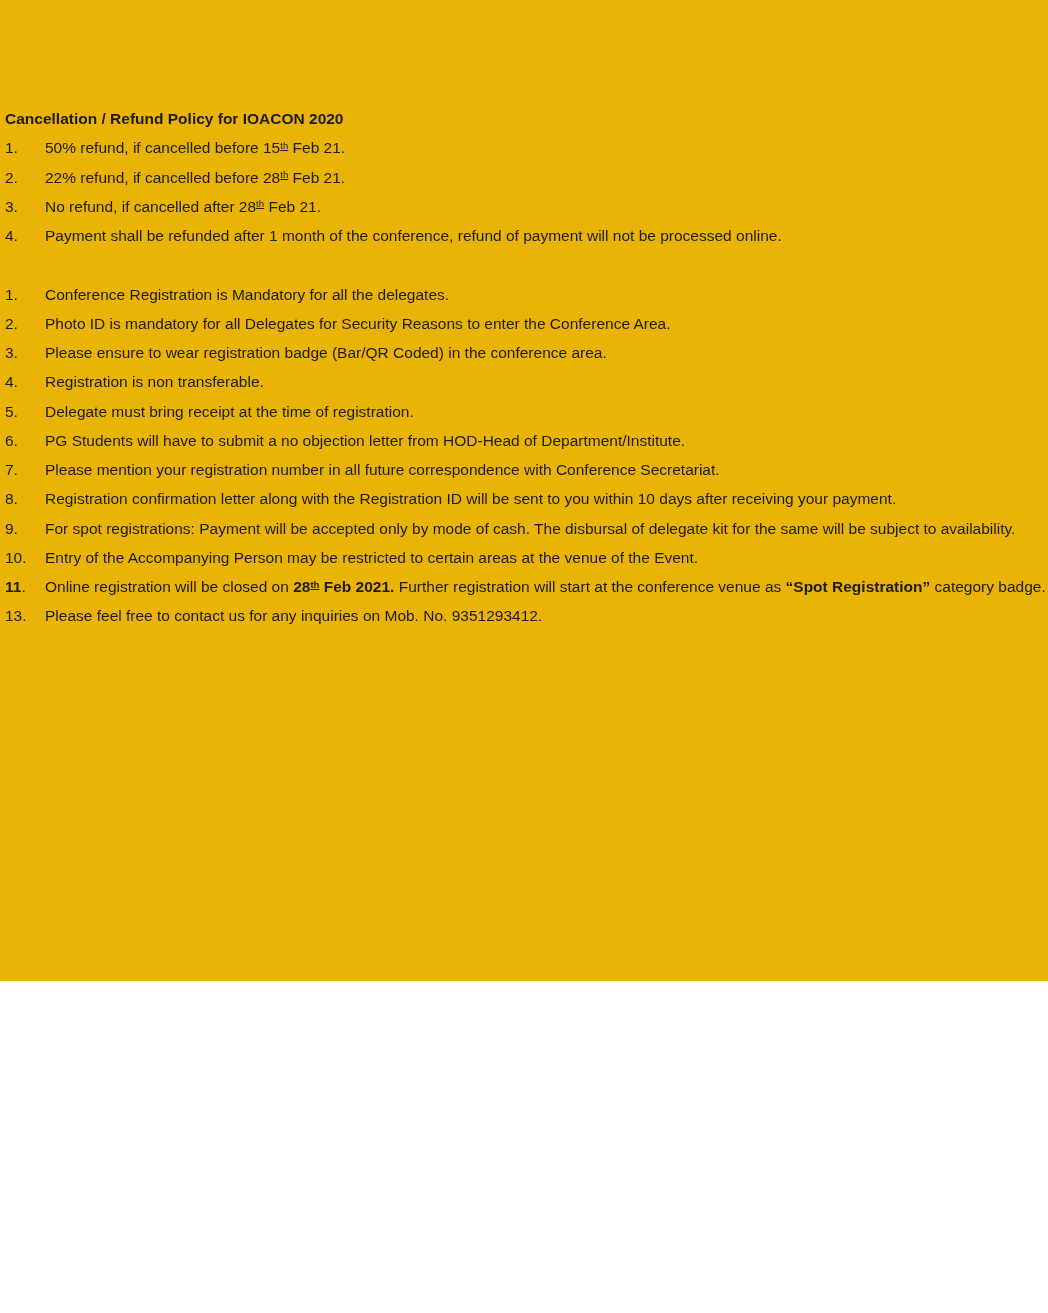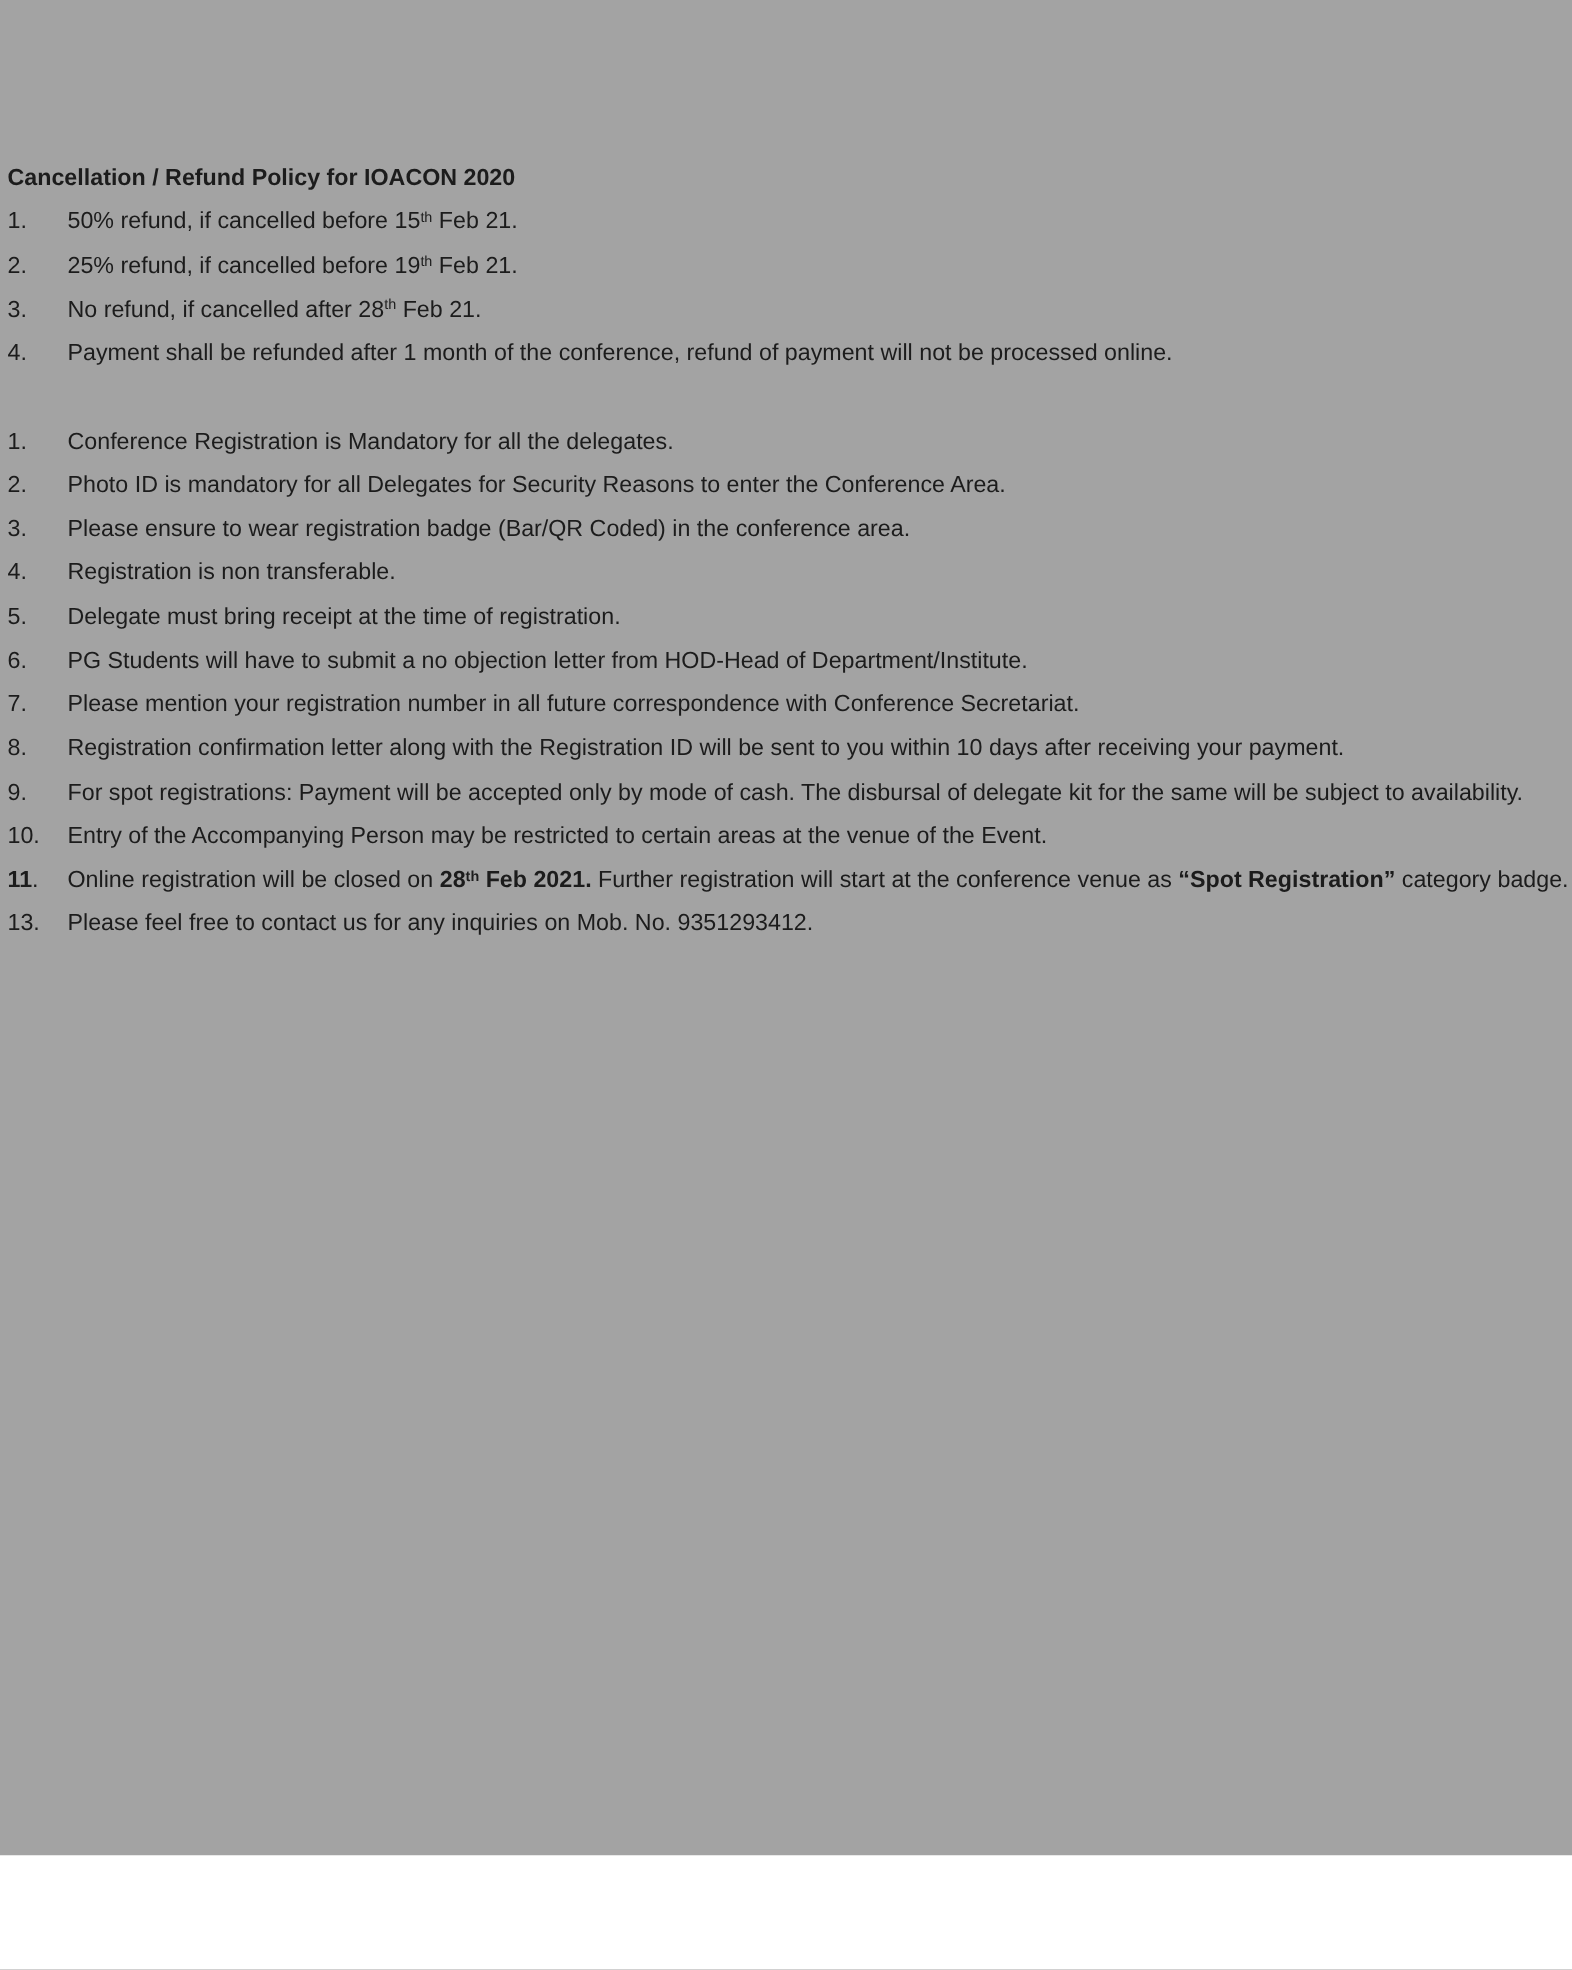--- a/index.html
+++ b/index.html
@@ -3,22 +3,22 @@
 <meta charset="utf-8">
 <style>
   * { margin: 0; padding: 0; box-sizing: border-box; }
   html, body {
     background: #ffffff;
     font-family: "Liberation Sans", sans-serif;
   }
   .page {
     position: relative;
     width: 1048px;
-    height: 1237px;
-    background: #a3a3a3;
+    height: 981px;
+    background: #eab308;
     overflow: hidden;
   }
   .doc {
     position: absolute;
     top: 104px;
     left: 5px;
     width: 1043px;
     color: #1c1c1c;
     font-size: 15.5px;
     line-height: 29.25px;
@@ -42,39 +42,40 @@
   }
   .txt.justify {
     text-align: justify;
   }
   .b { font-weight: bold; }
   .sup {
     font-size: 0.62em;
     position: relative;
     top: -0.45em;
     line-height: 0;
+    text-decoration: underline;
   }
   .spacer { height: 29.25px; }
 </style>
 </head>
 <body>
 
 <div class="page">
   <div class="doc">
 
     <div class="heading">Cancellation / Refund Policy for IOACON 2020</div>
 
     <div class="li">
       <span class="num">1.</span>
       <div class="txt"><span>50% refund, if cancelled before 15</span><span class="sup">th</span><span> Feb 21.</span></div>
     </div>
 
     <div class="li">
       <span class="num">2.</span>
-      <div class="txt"><span>25% refund, if cancelled before 19</span><span class="sup">th</span><span> Feb 21.</span></div>
+      <div class="txt"><span>22% refund, if cancelled before 28</span><span class="sup">th</span><span> Feb 21.</span></div>
     </div>
 
     <div class="li">
       <span class="num">3.</span>
       <div class="txt"><span>No refund, if cancelled after 28</span><span class="sup">th</span><span> Feb 21.</span></div>
     </div>
 
     <div class="li">
       <span class="num">4.</span>
       <div class="txt">Payment shall be refunded after 1 month of the conference, refund of payment will not be processed online.</div>

